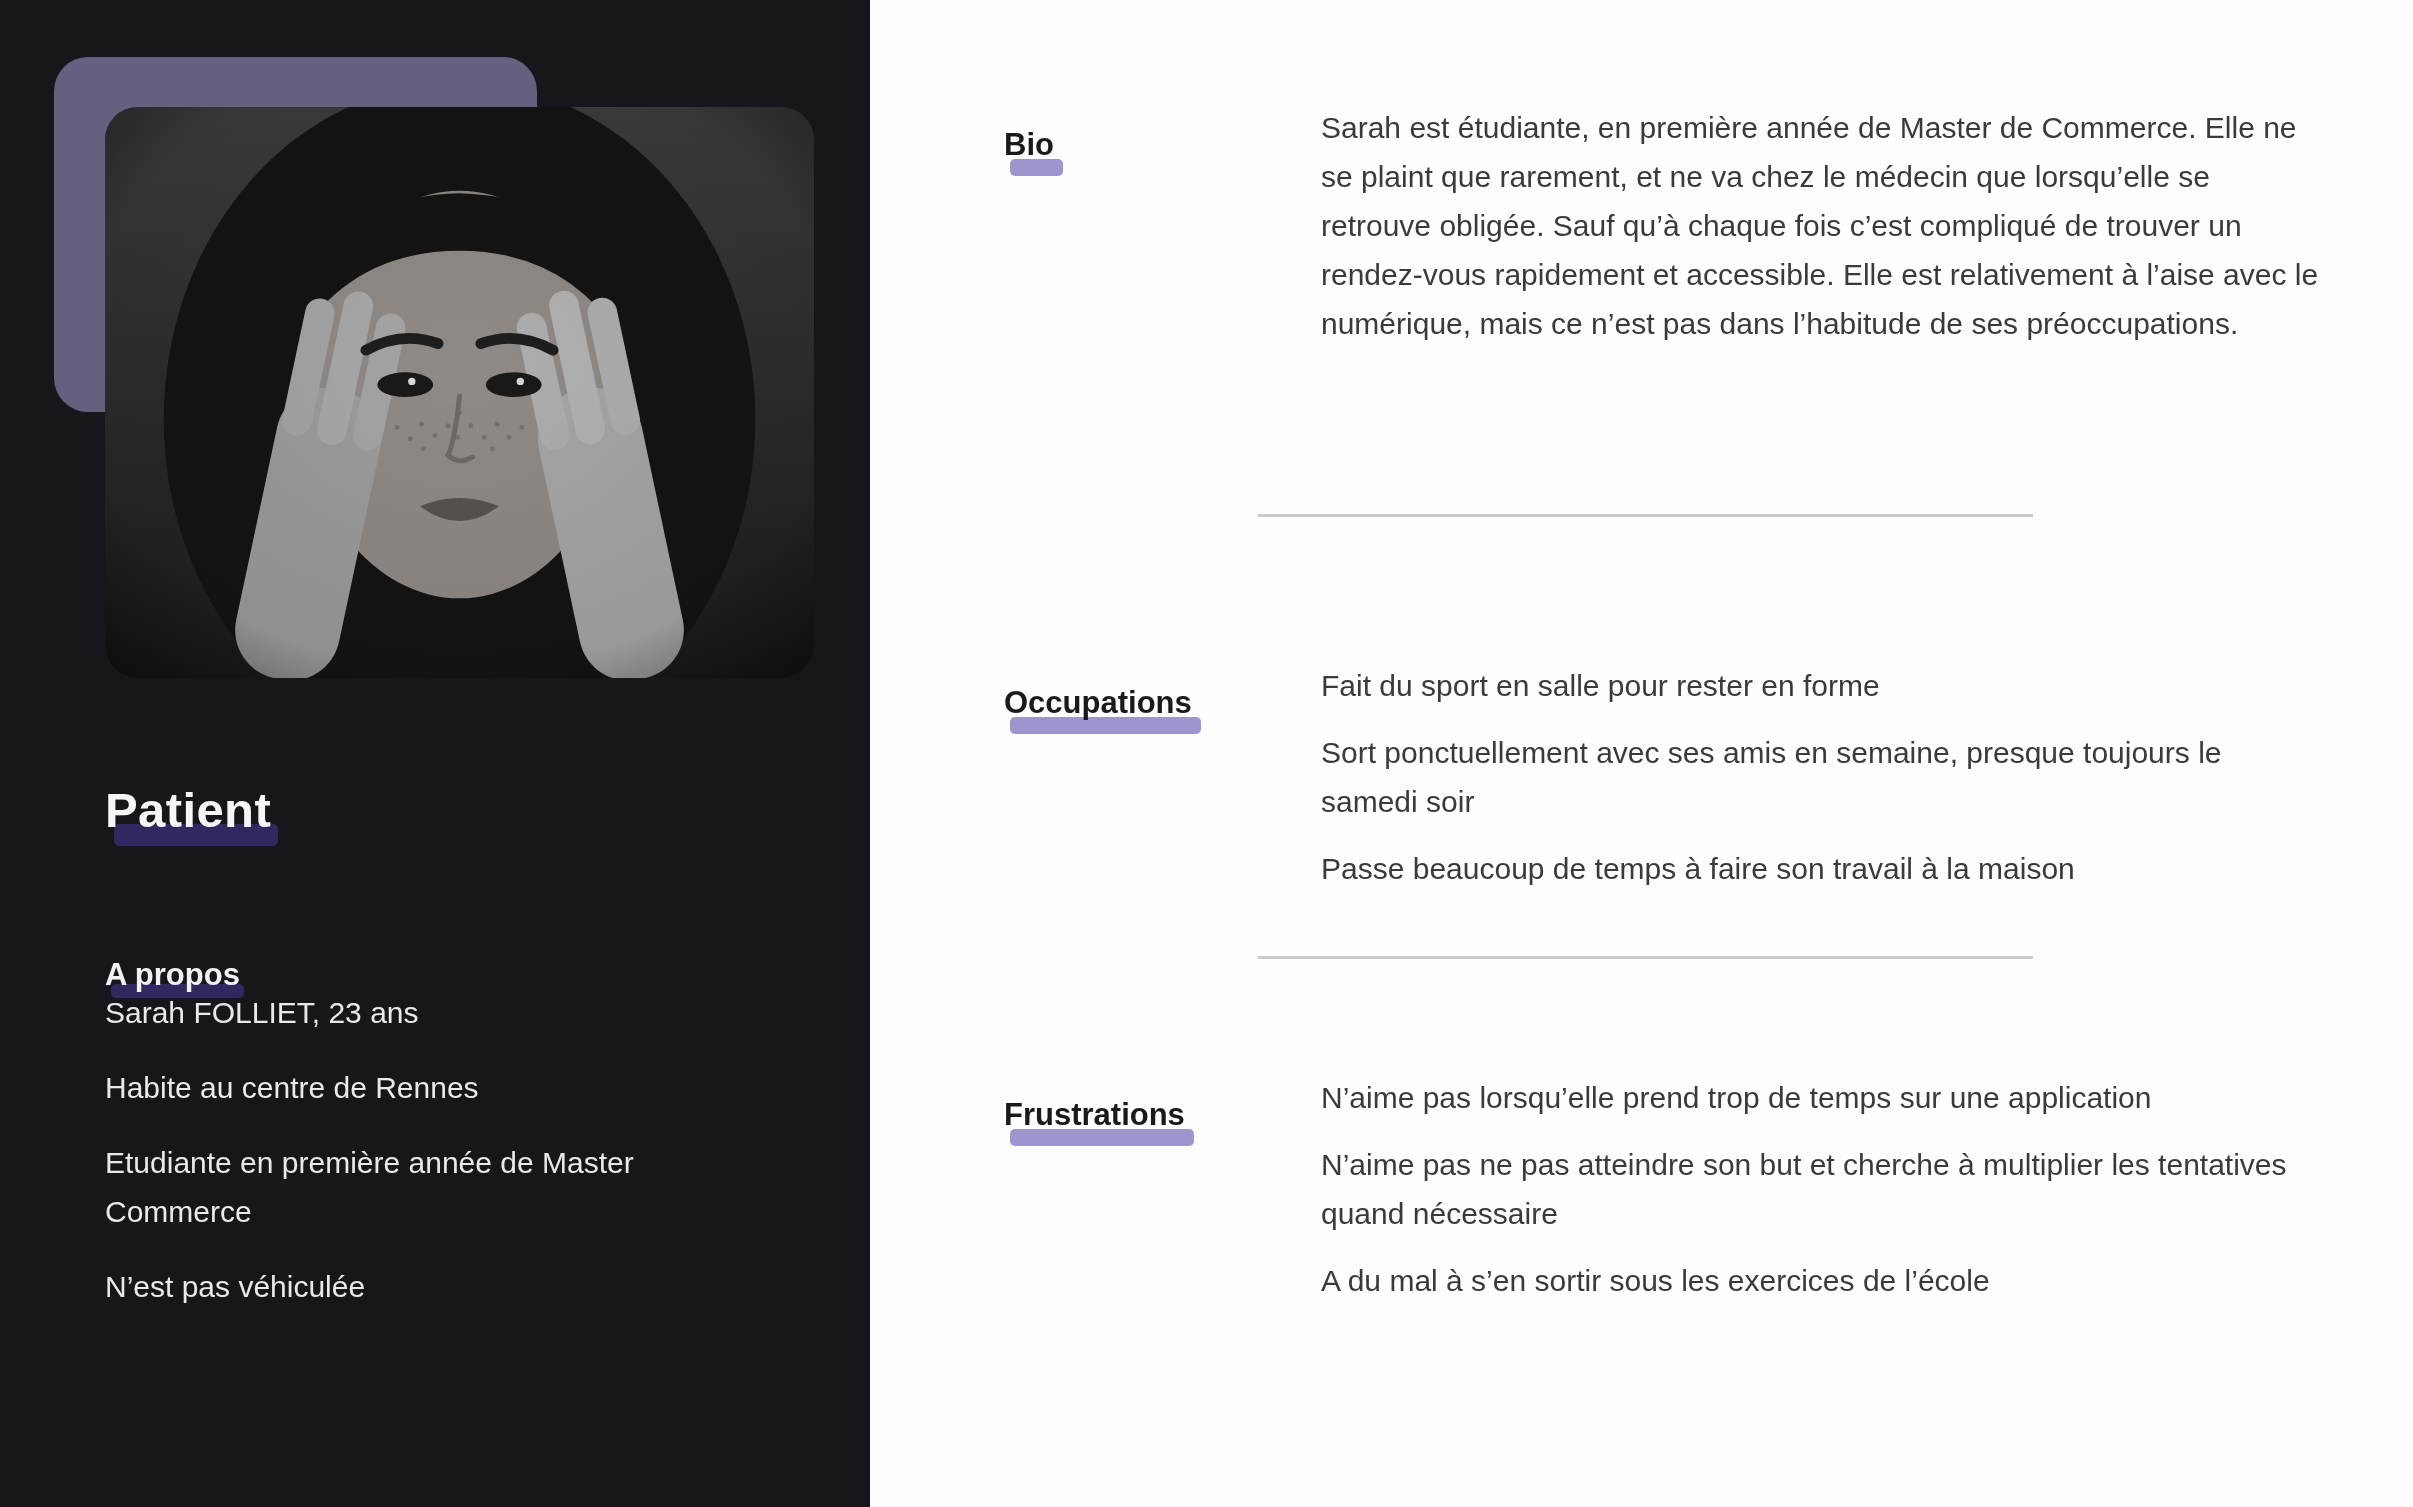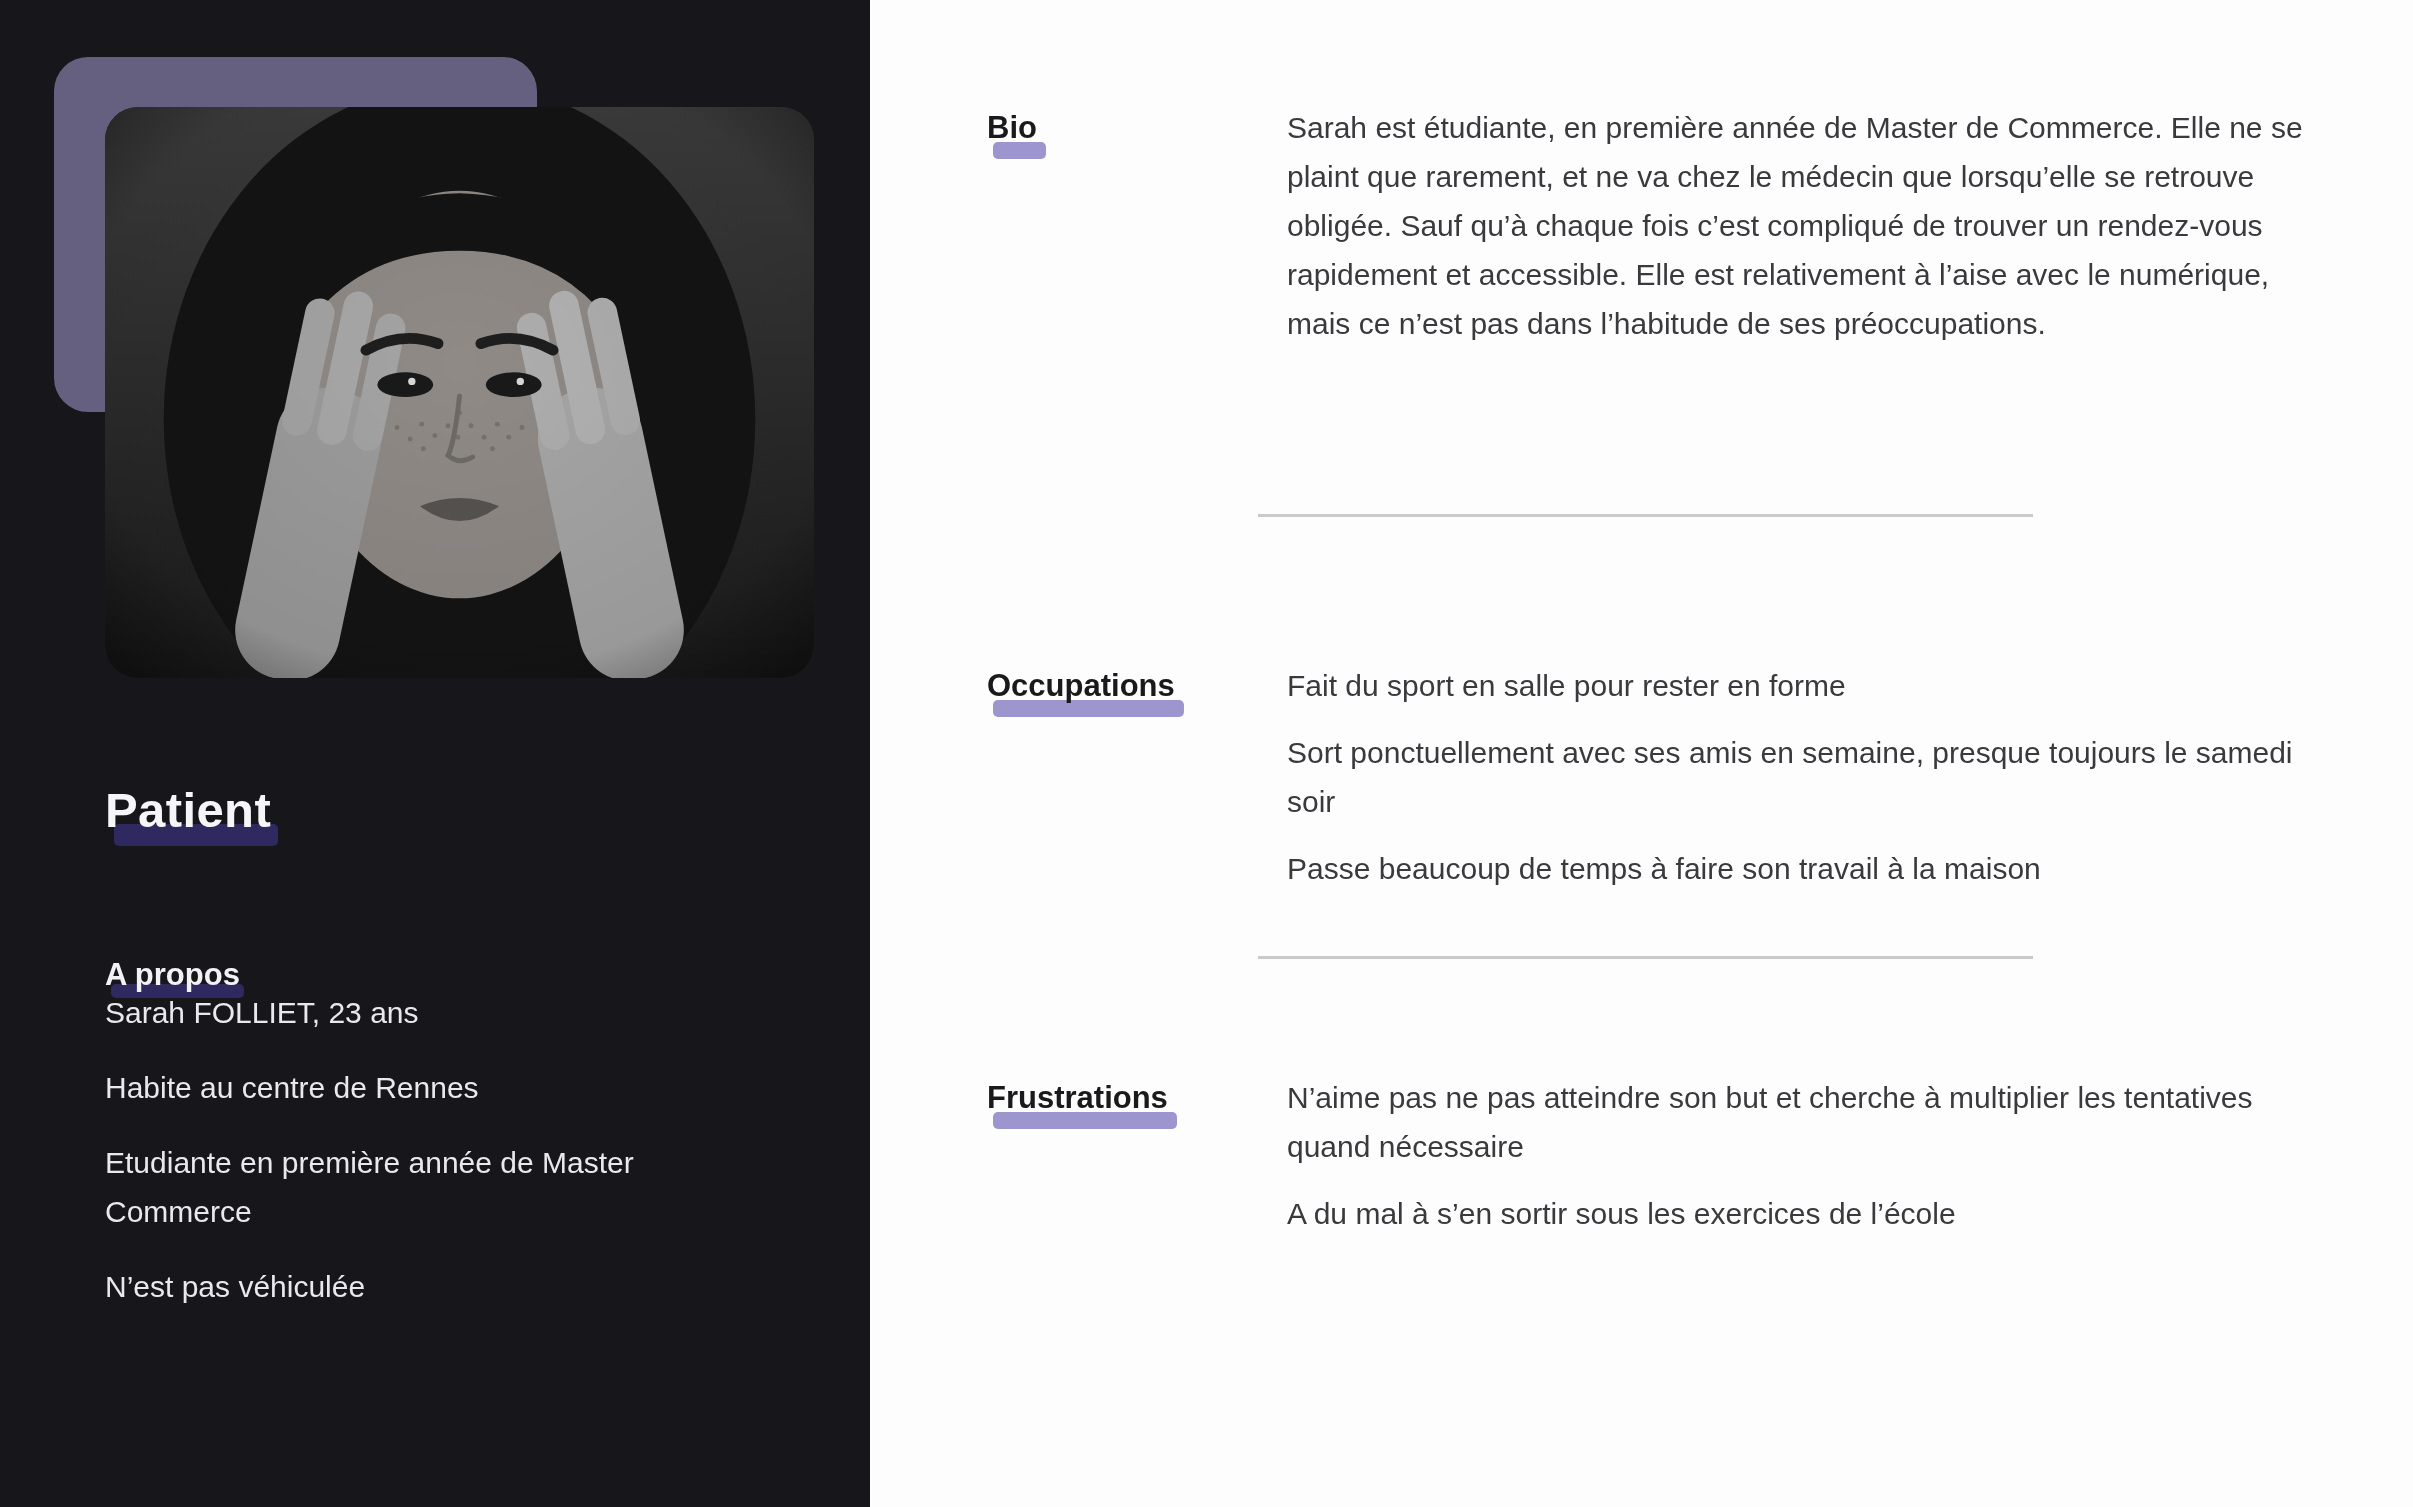--- a/index.html
+++ b/index.html
@@ -71,21 +71,21 @@
   .sec {
     position: absolute; left: 117px; 
     width: 1339px;
     display: flex; align-items: flex-start;
   }
   .sec-bio { top: 103px; }
   .sec-occupations { top: 661px; }
   .sec-frustrations { top: 1073px; }
   .sec-heading {
     flex: none; width: 300px;
-    margin: 0;
+    margin: 17px;
     font-size: 31px; font-weight: 700; line-height: 49px;
     color: #1a1a1c;
   }
   .sec-body { flex: 1; font-size: 30px; line-height: 49px; color: #3a3a3e; }
   .sec-body p { margin: 0 0 18px 0; }
   .sec-body p:last-child { margin-bottom: 0; }
 
   .divider {
     position: absolute; left: 388px; 
     width: 775px; height: 2.5px;
@@ -197,20 +197,21 @@
         <p>Sort ponctuellement avec ses amis en semaine, presque toujours le samedi soir</p>
         <p>Passe beaucoup de temps à faire son travail à la maison</p>
       </div>
     </section>
 
     <div class="divider divider-2"></div>
 
     <section class="sec sec-frustrations">
       <h3 class="sec-heading"><span class="hl hl-light">Frustrations</span></h3>
       <div class="sec-body">
+        <p>N’aime pas lorsqu’elle prend trop de temps sur une application</p>
         <p>N’aime pas ne pas atteindre son but et cherche à multiplier les tentatives quand nécessaire</p>
         <p>A du mal à s’en sortir sous les exercices de l’école</p>
       </div>
     </section>
 
   </main>
 </div>
 
 
 </body></html>

